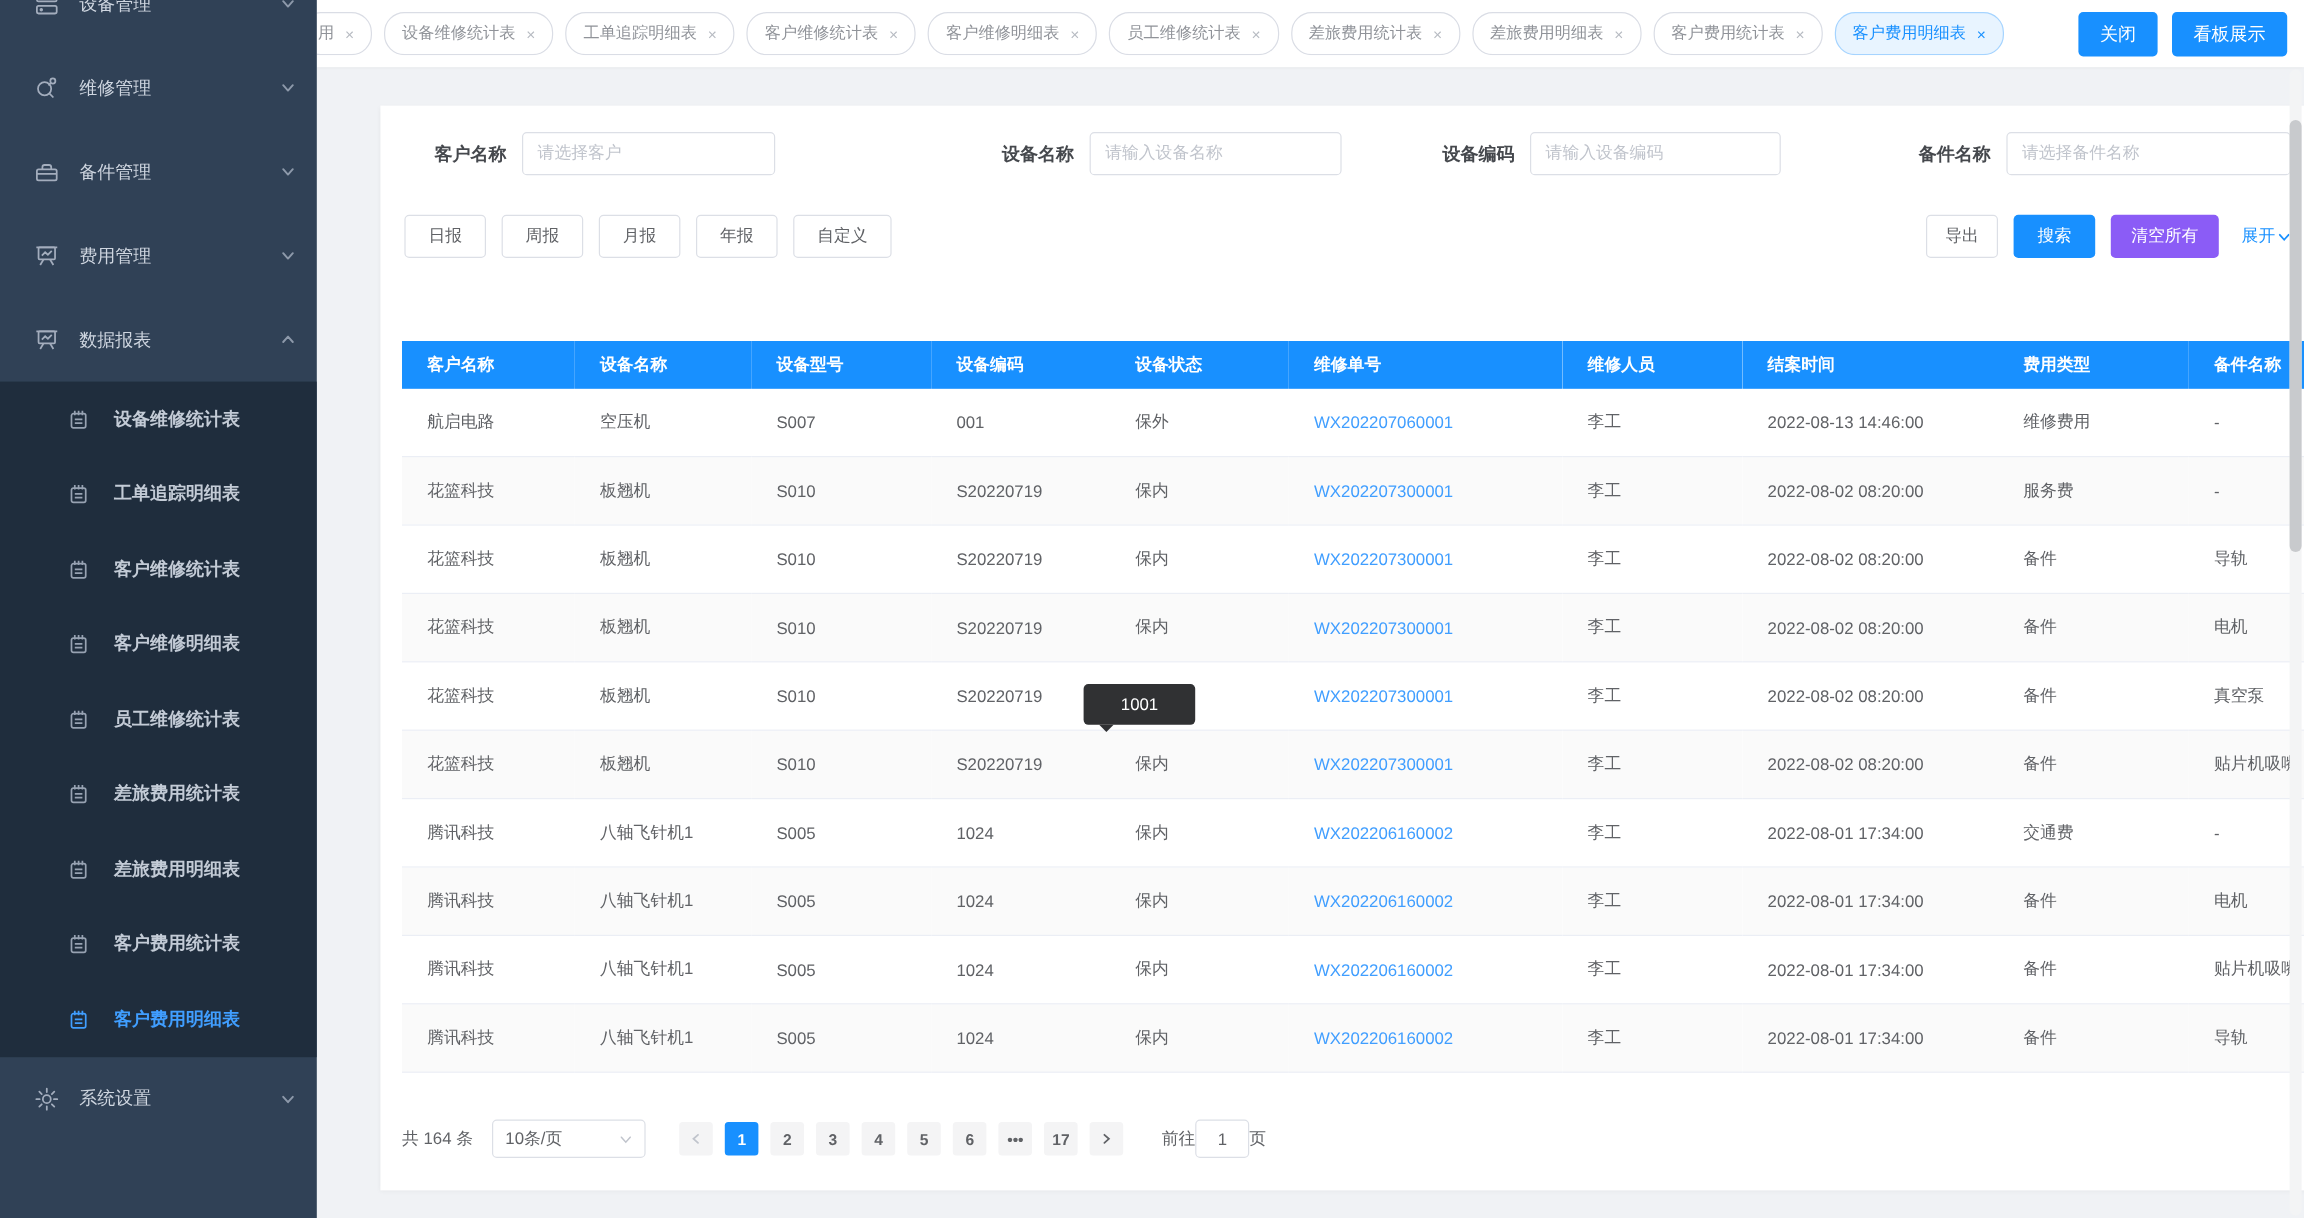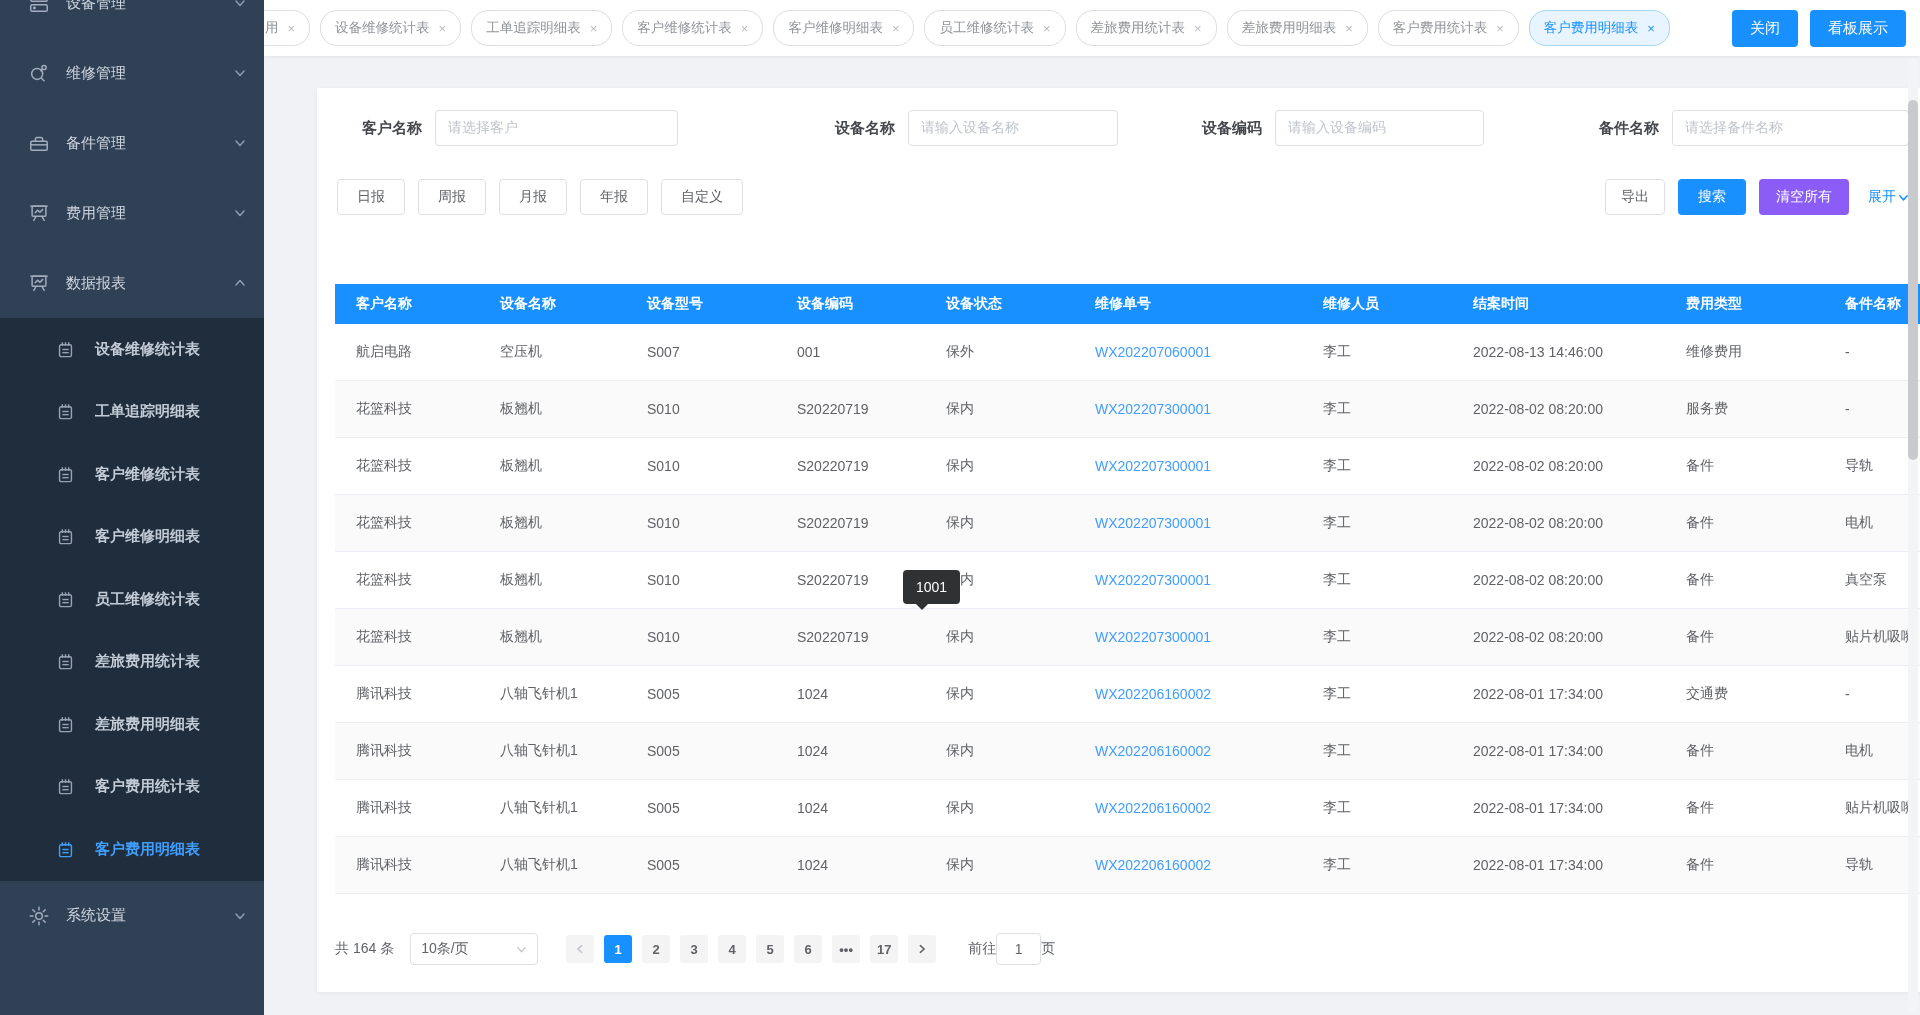--- a/index.html
+++ b/index.html
@@ -65,21 +65,21 @@
   
   .tbl{position:absolute;left:18px;top:196px;width:1586px;border-collapse:collapse;table-layout:fixed;}
   .tbl th{background:#1890ff;color:#fff;height:40px;font-size:14px;font-weight:700;text-align:left;
           padding:0 6px 0 21px;white-space:nowrap;overflow:hidden;}
   .tbl td{height:56px;border-bottom:1px solid #ebeef5;color:#606266;font-size:14px;padding:0 6px 0 21px;
           white-space:nowrap;overflow:hidden;background-clip:padding-box;}
   .tbl tr.striped td{background:#fafafa;}
   .tbl a.link{color:#409eff;text-decoration:none;cursor:pointer;}
 
   
-  .tooltip{position:absolute;left:903px;top:570px;background:#303133;color:#fff;font-size:14px;padding:9px 13px;
+  .tooltip{position:absolute;left:903px;top:570px;background:#303133;color:#fff;font-size:14px;padding:9px 31px;
            border-radius:4px;z-index:40;}
   .tooltip:after{content:"";position:absolute;left:13px;top:100%;border:6px solid transparent;border-top-color:#303133;}
 
   
   .pager{position:absolute;left:18px;top:845px;display:flex;align-items:center;font-size:14px;color:#606266;}
   .pg-total{margin-right:16px;}
   .pg-size{width:128px;height:32px;border:1px solid #dcdfe6;border-radius:4px;display:flex;align-items:center;
            justify-content:space-between;padding:0 10px;box-sizing:border-box;color:#606266;cursor:pointer;margin-right:28px;}
   .pg-size .fchev{color:#c0c4cc;display:flex;}
   .pg-btns{display:flex;align-items:center;gap:10px;}
@@ -366,21 +366,21 @@
             </svg>
           </span>
         </div>
       </div>
   </div>
 
   <div class="card">
     <div id="filter-row">
         <div class="fgroup" style="left: 45px;">
           <span class="flabel">客户名称</span>
-          <div class="field" style="width: 243px; text-align: right;">
+          <div class="field" style="width: 211px; text-align: right;">
             <span class="ph">请选择客户</span>
             <span class="fchev">
               <svg viewBox="0 0 12 12" fill="none" stroke="currentColor" stroke-width="1.6" stroke-linecap="round" stroke-linejoin="round">
                 <polyline points="2,4 6,8.5 10,4"></polyline>
               </svg>
             </span>
           </div>
         </div>
         <div class="fgroup" style="left: 518px;">
           <span class="flabel">设备名称</span>

